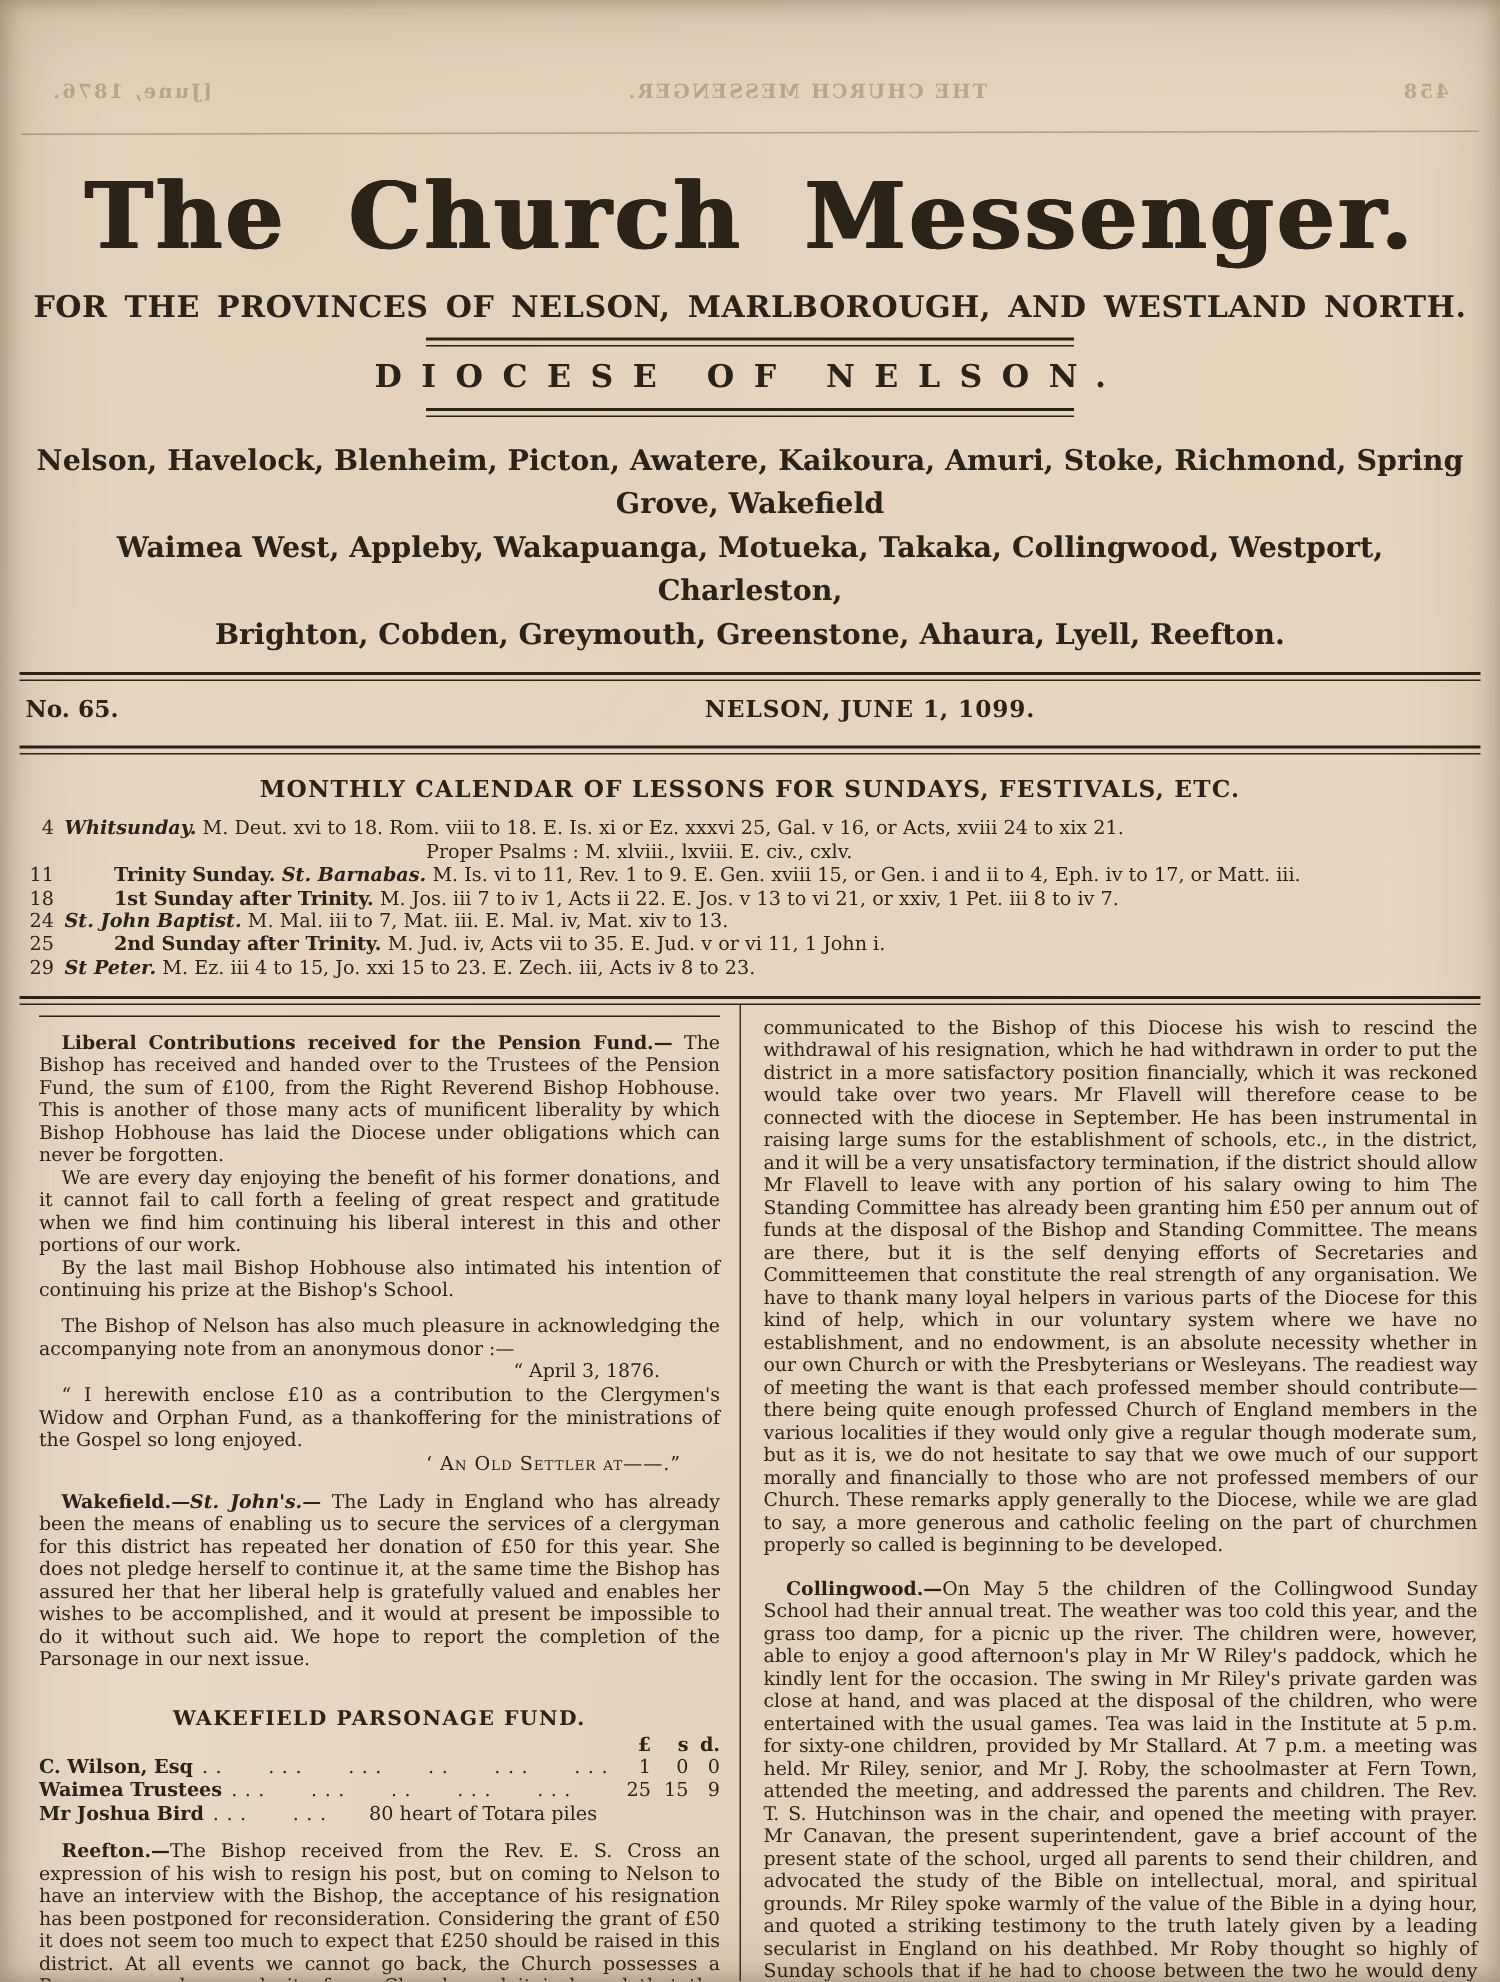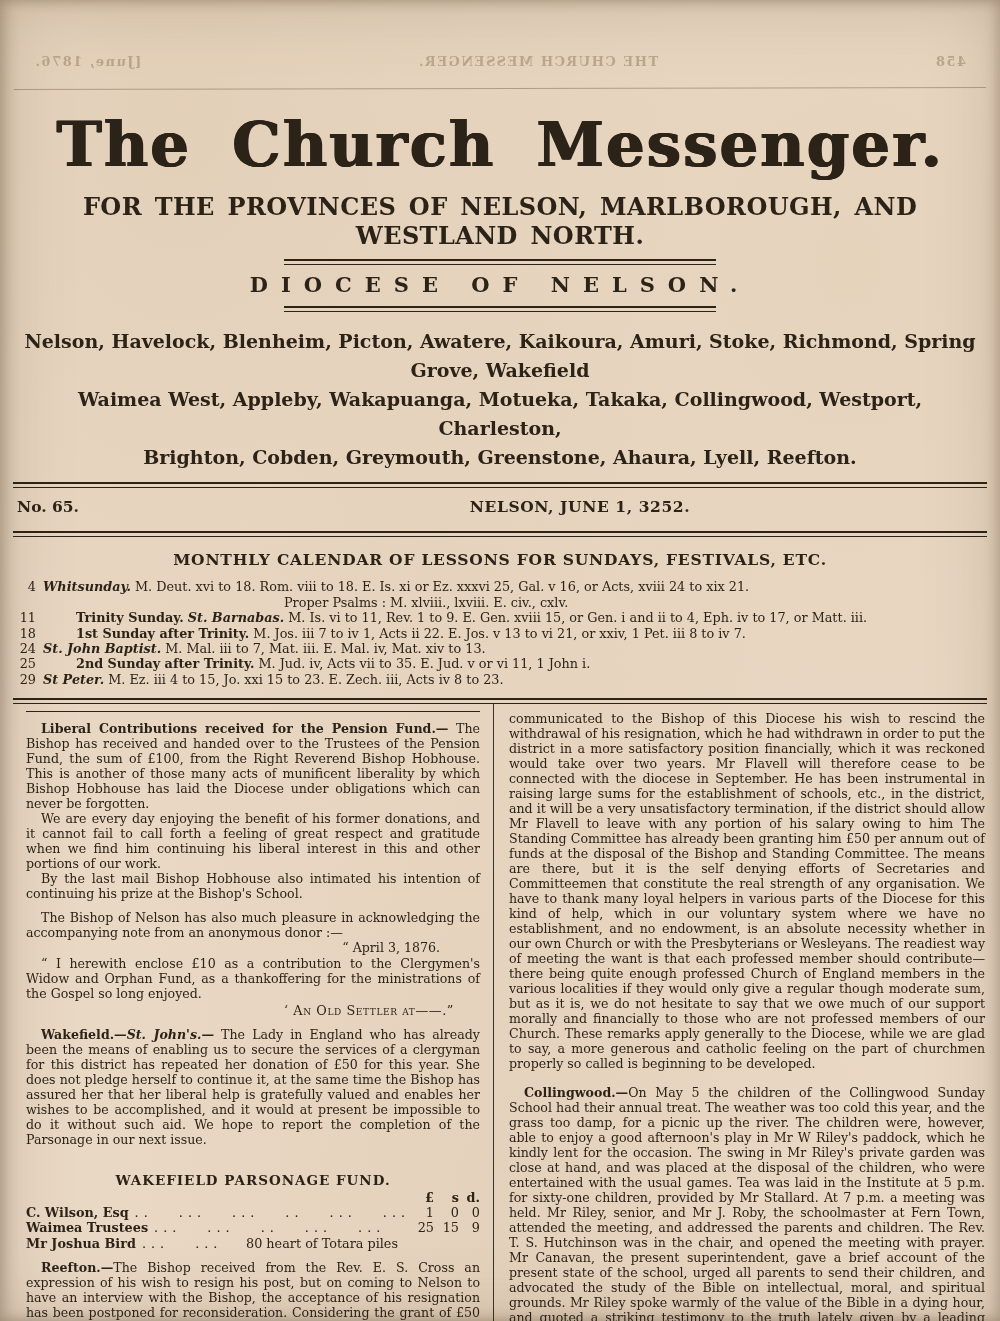--- a/index.html
+++ b/index.html
@@ -31,21 +31,21 @@
   }
   
   .title{
     margin:0; padding-top:114px; text-align:center;
     font-size:61px; line-height:1; font-weight:bold;
     letter-spacing:2px; word-spacing:18px;
     text-shadow:1px 0 0 currentColor, -.5px 0 0 currentColor;
   }
   .subtitle{
     margin-top:17px; text-align:center; font-weight:bold;
-    font-size:24px; letter-spacing:.4px; word-spacing:4px;
+    font-size:20px; letter-spacing:.4px; word-spacing:4px;
   }
   .drule{ border-top:2px solid var(--ink); border-bottom:1.6px solid var(--ink); height:3px; box-sizing:content-box;}
   .drule-short{ width:432px; margin:9px auto 0; }
   .diocese{
     margin-top:7px; text-align:center; font-size:21px; font-weight:bold;
     letter-spacing:13px;
   }
   .towns{ margin:15px 20px 0; text-align:center; font-weight:bold; font-size:19px; line-height:1.52; }
   .drule-full{ margin:11px 13px 0; }
   
@@ -113,21 +113,21 @@
   <div class="towns">
     <div>Nelson, Havelock, Blenheim, Picton, Awatere, Kaikoura, Amuri, Stoke, Richmond, Spring Grove, Wakefield</div>
     <div>Waimea West, Appleby, Wakapuanga, Motueka, Takaka, Collingwood, Westport, Charleston,</div>
     <div>Brighton, Cobden, Greymouth, Greenstone, Ahaura, Lyell, Reefton.</div>
   </div>
 
   <div class="drule drule-full"></div>
 
   <div class="dateline">
     <span class="issue">No. 65.</span>
-    <span class="date">NELSON, JUNE 1, 3252.</span>
+    <span class="date">NELSON, JUNE 1, 1099.</span>
   </div>
 
   <div class="drule drule-full"></div>
 
   <div class="cal-title">MONTHLY CALENDAR OF LESSONS FOR SUNDAYS, FESTIVALS, ETC.</div>
   <div class="cal-list">
     <div class="cal-entry">
       <span class="cal-day">4</span>
       <span class="cal-body">
         <span class="cal-italic">Whitsunday.</span>

